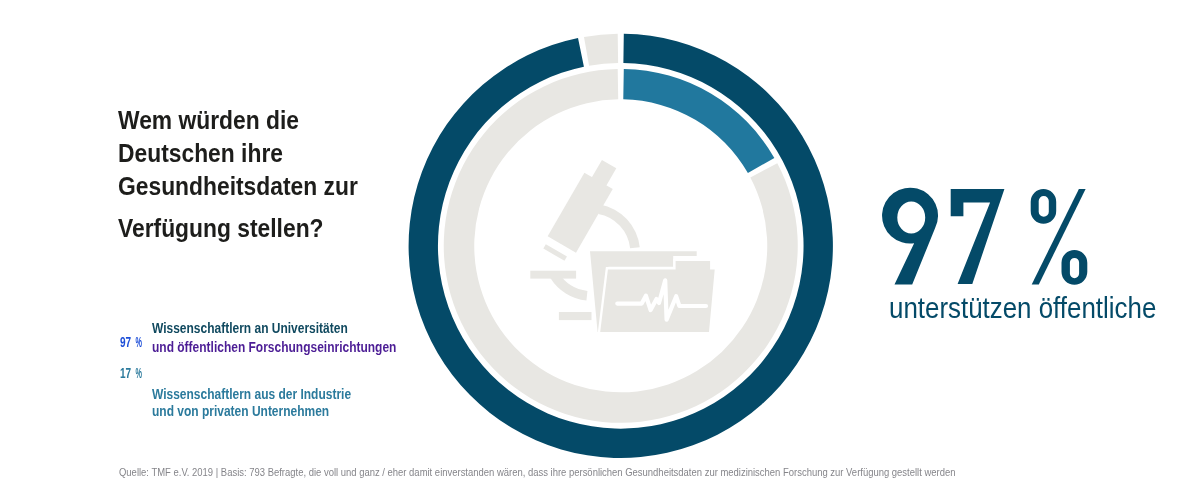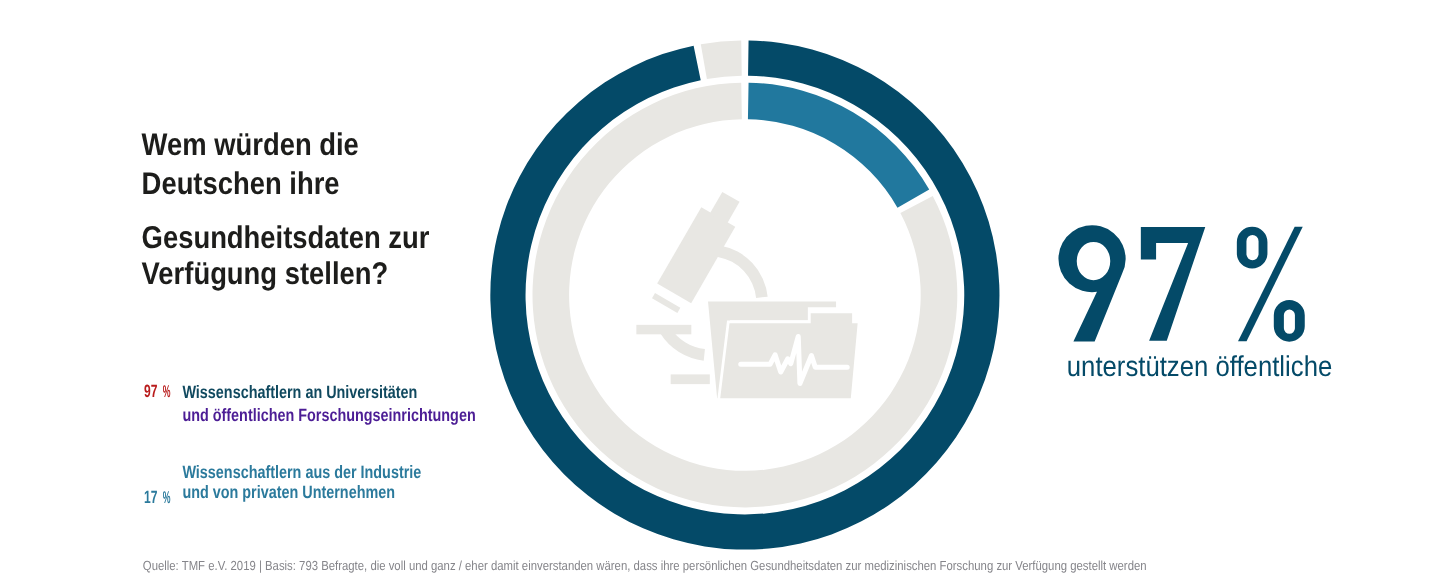--- a/index.html
+++ b/index.html
@@ -3,30 +3,30 @@
 <meta charset="utf-8">
 <style>
   html,body{margin:0;padding:0;}
   body{width:1200px;height:489px;background:#ffffff;font-family:"Liberation Sans",sans-serif;overflow:hidden;}
   .page{position:relative;width:1021px;height:489px;background:#ffffff;}
   .sq{display:block;transform-origin:left top;white-space:nowrap;}
 
   .title{position:absolute;left:118.3px;top:0;font-size:26.2px;font-weight:bold;color:#1d1d1b;}
   .title .sq{transform:scaleX(0.872);}
   .title > div{position:absolute;left:0;line-height:1;}
-  .t1{top:107.2px;} .t2{top:139.8px;} .t3{top:172.6px;margin-top:12px;} .t4{top:215px;}
+  .t1{top:107.2px;} .t2{top:139.8px;} .t3{top:172.6px;} .t4{top:215px;}
 
   .legend{position:absolute;left:0;top:0;font-size:14.9px;font-weight:bold;}
   .legend > div{position:absolute;line-height:1;}
   .legend .sq{transform:scaleX(0.805);}
   .lg-pct{left:119.8px;}
   .lg-pct .sq{transform:scaleX(0.676);}
   .lg-txt{left:152px;}
   .u{font-size:0.95em;display:inline-block;transform:scaleX(0.76);transform-origin:left bottom;margin-left:6.1px;}
-  .bigcap{position:absolute;left:888.6px;font-size:24px;color:#044a68;line-height:1;}
+  .bigcap{position:absolute;left:888.6px;font-size:29px;color:#044a68;line-height:1;}
   .bigcap .sq{transform:scaleX(0.893);}
   .c1{top:293.8px;} .c2{top:322.8px;}
 
   .source{position:absolute;left:118.7px;top:466.8px;font-size:11px;color:#85858a;line-height:1;text-align:center;}
   .source .sq{transform:scaleX(0.860);}
 
   svg.art{position:absolute;left:0;top:0;}
 </style>
 </head>
 <body>
@@ -64,31 +64,31 @@
       </div>
     <div class="t3">
         <span class="sq">Gesundheitsdaten zur</span>
       </div>
     <div class="t4">
         <span class="sq">Verfügung stellen?</span>
       </div>
   </div>
 
   <div class="legend">
-    <div class="lg-pct" style="top: 319px; color: #b91c1c; text-align: right;">
+    <div class="lg-pct" style="top: 335px; color: #1d4ed8; text-align: right;">
         <span class="sq"><span>97</span><span class="u">%</span></span>
       </div>
     <div class="lg-txt" style="top: 320.6px; color: rgb(16, 73, 95);">
         <span class="sq">Wissenschaftlern an Universitäten</span>
       </div>
     <div class="lg-txt" style="top: 340.4px; color: #4c1d95;">
         <span class="sq">und öffentlichen Forschungseinrichtungen</span>
       </div>
 
-    <div class="lg-pct" style="top: 366.2px; color: rgb(43, 122, 156); margin-top: 41px;">
+    <div class="lg-pct" style="top: 366.2px; color: rgb(43, 122, 156);">
         <span class="sq"><span>17</span><span class="u">%</span></span>
       </div>
     <div class="lg-txt" style="top: 387px; color: rgb(43, 122, 156);">
         <span class="sq">Wissenschaftlern aus der Industrie</span>
       </div>
     <div class="lg-txt" style="top: 404px; color: rgb(43, 122, 156);">
         <span class="sq">und von privaten Unternehmen</span>
       </div>
   </div>
 

